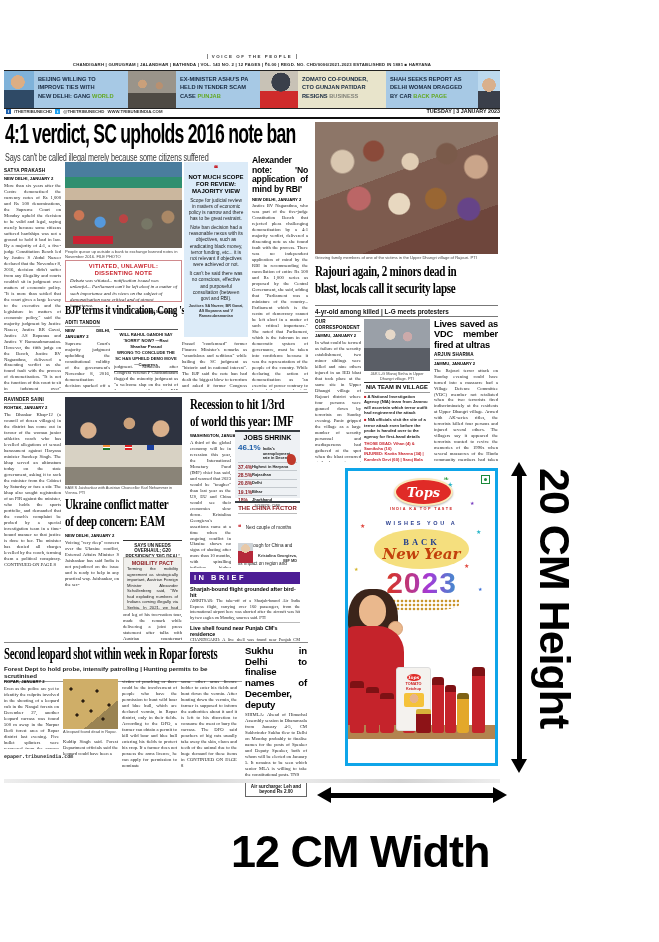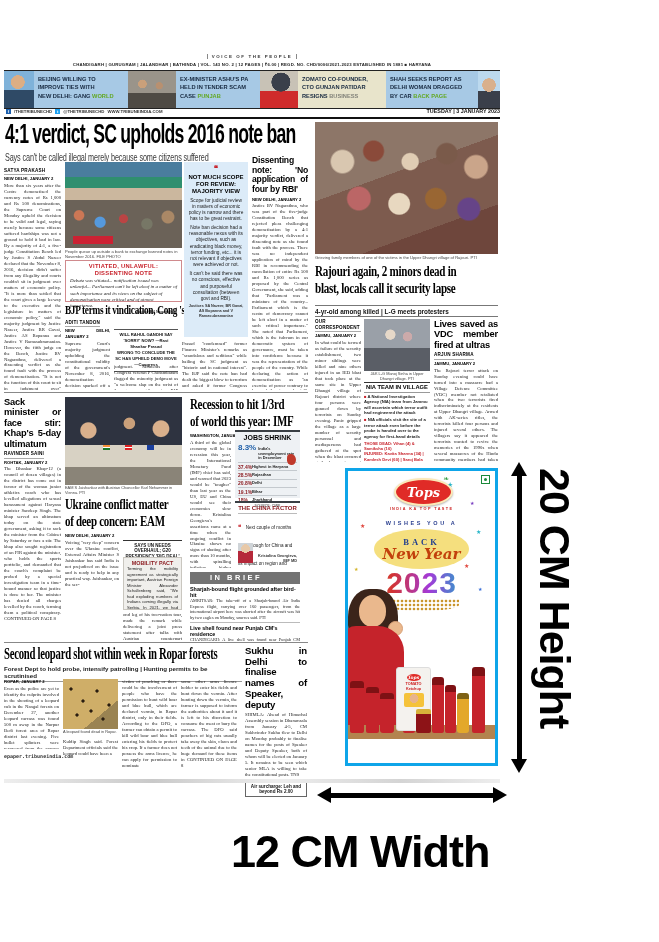--- a/index.html
+++ b/index.html
@@ -111,21 +111,21 @@
   <div class="a" style="left:184px;top:162px;width:64px;height:175px;box-sizing:border-box;background:#dcebf8;padding:3px 4px;text-align:center">
     <div style="color:#c8232c;font:700 8px/1 'Liberation Serif',serif">❝</div>
     <div class="boxhead" style="font-size:6px;margin:1px 0 2px">NOT MUCH SCOPE FOR REVIEW: MAJORITY VIEW</div>
     <div style="font:400 4.8px/1.3 'Liberation Sans',sans-serif;color:#1b1b1b;margin-bottom:2.5px">Scope for judicial review in matters of economic policy is narrow and there has to be great restraint.</div>
     <div style="font:400 4.8px/1.3 'Liberation Sans',sans-serif;color:#1b1b1b;margin-bottom:2.5px">Note ban decision had a reasonable nexus with its objectives, such as eradicating black money, terror funding, etc... it is not relevant if objectives were achieved or not.</div>
     <div style="font:400 4.8px/1.3 'Liberation Sans',sans-serif;color:#1b1b1b;margin-bottom:2px">It can't be said there was no conscious, effective and purposeful consultation (between govt and RBI).</div>
     <div style="font:700 3.8px/1.25 'Liberation Sans',sans-serif;color:#333">Justices SA Nazeer, BR Gavai, AS Bopanna and V Ramasubramanian</div>
   </div>
 
   <div class="col" style="left:252px;top:156px;width:56px;height:234px">
-    <div class="hsans" style="font-size:8.6px">Dissenting note: 'No application of four by RBI'</div>
+    <div class="hsans" style="font-size:8.6px">Alexander note: 'No application of mind by RBI'</div>
     <div class="dl">NEW DELHI, JANUARY 2</div>
     <span>Justice BV Nagarathna, who was part of the five-judge Constitution Bench that rejected pleas challenging demonetisation by a 4:1 majority verdict, delivered a dissenting note as she found fault with the process. There was no independent application of mind by the RBI in recommending the cancellation of entire Rs 500 and Rs 1,000 series as proposed by the Central Government, she said, adding that "Parliament was a miniature of the country... Parliament which is the centre of democracy cannot be left aloof in a matter of such critical importance." She noted that Parliament, which is the fulcrum in our democratic system of governance, must be taken into confidence because it was the representation of the people of the country. While declaring the action of demonetisation as "an exercise of power contrary to law and therefore unlawful", Justice Nagarathna said, "The status quo ante cannot be restored at this point of time." — TNS</span>
   </div>
 
   <div class="ph" style="left:315px;top:122px;width:183px;height:132px;background:
     radial-gradient(circle at 15% 30%,#d9c7b0 0 6%,transparent 7%),radial-gradient(circle at 32% 22%,#8a4a3a 0 6%,transparent 7%),
     radial-gradient(circle at 52% 30%,#e0cdb4 0 6%,transparent 7%),radial-gradient(circle at 72% 24%,#7a5a4a 0 6%,transparent 7%),
     radial-gradient(circle at 88% 34%,#caa58a 0 6%,transparent 7%),radial-gradient(circle at 24% 58%,#b66 0 7%,transparent 8%),
     radial-gradient(circle at 46% 62%,#e8d8c0 0 8%,transparent 9%),radial-gradient(circle at 66% 58%,#963 0 7%,transparent 8%),
     radial-gradient(circle at 84% 66%,#648 0 6%,transparent 7%),
@@ -163,21 +163,20 @@
   <div class="col" style="left:434px;top:319px;width:64px;height:143px">
     <div class="hsans">Lives saved as VDC member fired at ultras</div>
     <div class="bl">ARJUN SHARMA</div>
     <div class="dl">JAMMU, JANUARY 2</div>
     <span>The Rajouri terror attack on Sunday evening could have turned into a massacre had a Village Defence Committee (VDC) member not retaliated when the two terrorists fired indiscriminately at the residents at Upper Dhangri village. Armed with AK-series rifles, the terrorists killed four persons and injured several others. The villagers say it appeared the terrorists wanted to revive the memories of the 1990s when several massacres of the Hindu community members had taken place in J&amp;K. Upper Dhangri sarpanch Dheeraj Sharma told The Tribune that after the terrorist attack, the VDC member rushed out of his house and fired two bullets from his .303 rifle that took time to reload. "Seeing armed retaliation, the terrorists fled"  CONTINUED ON PAGE 8</span>
   </div>
 
   <div class="rule" style="left:4px;top:392px;width:304px;height:1px"></div>
 
   <div class="col" style="left:4px;top:397px;width:57px;height:243px">
-    <div class="hsans">Sack minister or face stir: Khap's 5-day ultimatum</div>
     <div class="bl">RAVINDER SAINI</div>
     <div class="dl">ROHTAK, JANUARY 2</div>
     <span>The Dhankar Khap-12 (a council of dozen villages) in the district has come out in favour of the woman junior athletics coach who has levelled allegations of sexual harassment against Haryana minister Sandeep Singh. The khap served an ultimatum today on the state government, asking it to sack the minister from the Cabinet by Saturday or face a stir. The khap also sought registration of an FIR against the minister, who holds the sports portfolio, and demanded that the coach's complaint be probed by a special investigation team in a time-bound manner so that justice is done to her. The minister has denied all charges levelled by the coach, terming them a political conspiracy.  CONTINUED ON PAGE 8</span>
   </div>
 
   <div class="ph" style="left:65px;top:397px;width:117px;height:88px;background:
     radial-gradient(circle at 20% 38%,#d9b08c 0 7%,transparent 8%),radial-gradient(circle at 55% 30%,#caa07a 0 6%,transparent 7%),
     radial-gradient(circle at 82% 36%,#d9b08c 0 7%,transparent 8%),
     linear-gradient(180deg,#2e3340 0 55%,#d8d2c4 55% 80%,#8a8478 80%)">
     <div class="a" style="left:38px;top:48px;width:7px;height:5px;background:linear-gradient(180deg,#f5913a 0 33%,#fff 33% 66%,#1a7a2a 66%)"></div>
@@ -206,21 +205,21 @@
   <div class="hserif" style="left:190px;top:396px;width:152px;font-size:15px;line-height:1.12;transform:scaleX(.73)">Recession to hit 1/3rd
 of world this year: IMF</div>
   <div class="a" style="left:190px;top:433px;font:700 4.2px 'Liberation Sans',sans-serif">WASHINGTON, JANUARY 2</div>
   <div class="col" style="left:190px;top:440px;width:41px;height:128px">
     <span>A third of the global economy will be in recession this year, the International Monetary Fund (IMF) chief has said, and warned that 2023 would be "tougher" than last year as the US, EU and China would see their economies slow down. Kristalina Georgieva's assertions came at a time when the ongoing conflict in Ukraine shows no signs of abating after more than 10 months, with spiralling inflation, higher interest rates and the surge in Covid infections in China. "We expect one-third of the world economy to be in recession. Even in countries that are not in recession, it would feel like a recession for"  CONTINUED ON PAGE 8</span>
   </div>
 
   <div class="a" style="left:235px;top:430px;width:65px;height:68px;box-sizing:border-box;background:#eef1f4;border-top:2px solid #3a3f44;padding:2px 3px">
     <div class="boxhead" style="font-size:7px">JOBS SHRINK</div>
     <div style="display:flex;gap:2px;align-items:baseline;border-bottom:.5px solid #c4c9ce;padding:1px 0">
-      <span style="font:800 8px 'Liberation Sans',sans-serif;color:#1f5fa8">8.3%</span>
+      <span style="font:800 8px 'Liberation Sans',sans-serif;color:#1f5fa8">46.1%</span>
       <span style="font:700 3.9px/1.15 'Liberation Sans',sans-serif;color:#222">India's unemployment rate in December</span>
     </div>
     <div style="position:absolute;right:4px;top:22px;width:9px;height:11px;background:#c0392b;border-radius:42% 58% 52% 48%"></div>
     <div style="display:flex;gap:2px;border-bottom:.5px solid #c4c9ce;padding:.7px 0">
         <span style="font:700 5px 'Liberation Sans';color:#8c1d22;width:12px">37.4%</span>
         <span style="font:600 4px 'Liberation Sans';color:#222">Highest in Haryana</span>
       </div>
     <div style="display:flex;gap:2px;border-bottom:.5px solid #c4c9ce;padding:.7px 0">
         <span style="font:700 5px 'Liberation Sans';color:#8c1d22;width:12px">28.5%</span>
         <span style="font:600 4px 'Liberation Sans';color:#222">Rajasthan</span>
@@ -244,21 +243,21 @@
     <div class="boxhead" style="color:#8c1d22;font-size:6px;border-bottom:.5px solid #bbb;padding-bottom:1px">THE CHINA FACTOR</div>
     <div style="margin-top:1px">
       <span style="color:#c8232c;font:700 6px 'Liberation Serif',serif">❝</span>
       <span style="font:400 4.6px/1.3 'Liberation Sans',sans-serif;color:#222">Next couple of months will be tough for China and its impact on region and global growth will be negative.</span>
     </div>
     <div class="ph" style="left:3px;top:40px;width:15px;height:20px;background:radial-gradient(circle at 50% 28%,#e8c9a8 0 26%,transparent 27%),linear-gradient(180deg,#cfd4d8 0 42%,#b5283a 42%)"></div>
     <div style="position:absolute;right:3px;bottom:3px;width:40px;font:700 3.9px/1.25 'Liberation Sans';color:#333;text-align:right">Kristalina Georgieva, IMF MD</div>
   </div>
 
   <div class="a" style="left:190px;top:572px;width:110px;height:70px;overflow:hidden">
-    <div style="background:#737373;color:#fff;font:800 7.5px/1.1 'Liberation Sans',sans-serif;letter-spacing:2.5px;padding:2px 20px">IN BRIEF</div>
+    <div style="background:#4c1d95;color:#fff;font:800 7.5px/1.1 'Liberation Sans',sans-serif;letter-spacing:2.5px;padding:2px 4px">IN BRIEF</div>
     <div style="border-bottom:.5px solid #bbb;padding:2px 0">
       <div style="font:700 5.4px 'Liberation Sans',sans-serif;color:#000">Sharjah-bound flight grounded after bird-hit</div>
       <div style="font:400 4.3px/1.28 'Liberation Serif',serif;color:#222;text-align:justify">AMRITSAR: The take-off of a Sharjah-bound Air India Express flight, carrying over 160 passengers, from the international airport here was aborted after the aircraft was hit by two eagles on Monday, sources said. PTI</div>
     </div>
     <div style="padding:2px 0">
       <div style="font:700 5.4px 'Liberation Sans',sans-serif;color:#000">Live shell found near Punjab CM's residence</div>
       <div style="font:400 4.3px/1.28 'Liberation Serif',serif;color:#222;text-align:justify">CHANDIGARH: A live shell was found near Punjab CM Bhagwant Mann's residence here on Monday, in the forest area along the Kansal-Nayagaon road. TNS</div>
     </div>
   </div>
 
@@ -281,21 +280,21 @@
     <span>Kuldip Singh said. Forest Department officials said the leopard could have been a</span>
   </div>
   <div class="col" style="left:122px;top:679px;width:55px;height:98px">
     <span>victim of poaching or there could be the involvement of people who have the permission to hunt wild boar and blue bull, which are declared vermin, in Ropar district, only in their fields. According to the DFO, a farmer can obtain a permit to kill wild boar and blue bull entering his fields to protect his crop. If a farmer does not possess the arms licence, he can apply for permission to nominate</span>
   </div>
   <div class="col" style="left:181px;top:679px;width:56px;height:98px">
     <span>some other arms licence holder to enter his fields and hunt down the vermin. After hunting down the vermin, the farmer is supposed to inform the authorities about it and it is left to his discretion to consume the meat or bury the carcass. The DFO said poachers of big cats usually take away the skin, claws and teeth of the animal due to the huge demand for these items in  CONTINUED ON PAGE 8</span>
   </div>
 
   <div class="col" style="left:245px;top:646px;width:62px;height:130px;overflow:visible">
-    <div class="hsans" style="font-size:9.6px">Sukhu in Delhi to finalise names of Speaker, deputy</div>
+    <div class="hsans" style="font-size:9.6px">Sukhu in Delhi to finalise names of December, deputy</div>
     <span>SHIMLA: Ahead of Himachal Assembly session in Dharamsala from January 4-5, CM Sukhvinder Sukhu flew to Delhi on Monday probably to finalise names for the posts of Speaker and Deputy Speaker, both of whom will be elected on January 5. It remains to be seen which senior MLA is willing to take the constitutional posts. TNS</span>
     <div style="margin-top:3px;border:1px solid #666;padding:2px;text-align:center;font:700 4.6px 'Liberation Sans',sans-serif;color:#111">Air surcharge: Leh and beyond Rs 2.00</div>
   </div>
 
   <div class="a" style="left:4px;top:753px;font:700 5px 'DejaVu Sans Mono',monospace;color:#333">epaper.tribuneindia.com</div>
   <div class="a" style="left:4px;top:779px;width:496px;height:4px;background:linear-gradient(90deg,#eee,#c9c9c9 30%,#eee 55%,#d4d4d4 80%,#eee)"></div>
 
   <div class="a" style="left:345px;top:468px;width:153px;height:298px;box-sizing:border-box;border:3px solid #0ea5e9;background:#fff;overflow:hidden">
     <div style="position:absolute;right:5px;top:4px;width:7px;height:7px;border:1px solid #1a8a3a;display:flex;align-items:center;justify-content:center">
       <span style="width:3.5px;height:3.5px;border-radius:50%;background:#1a8a3a"></span>

